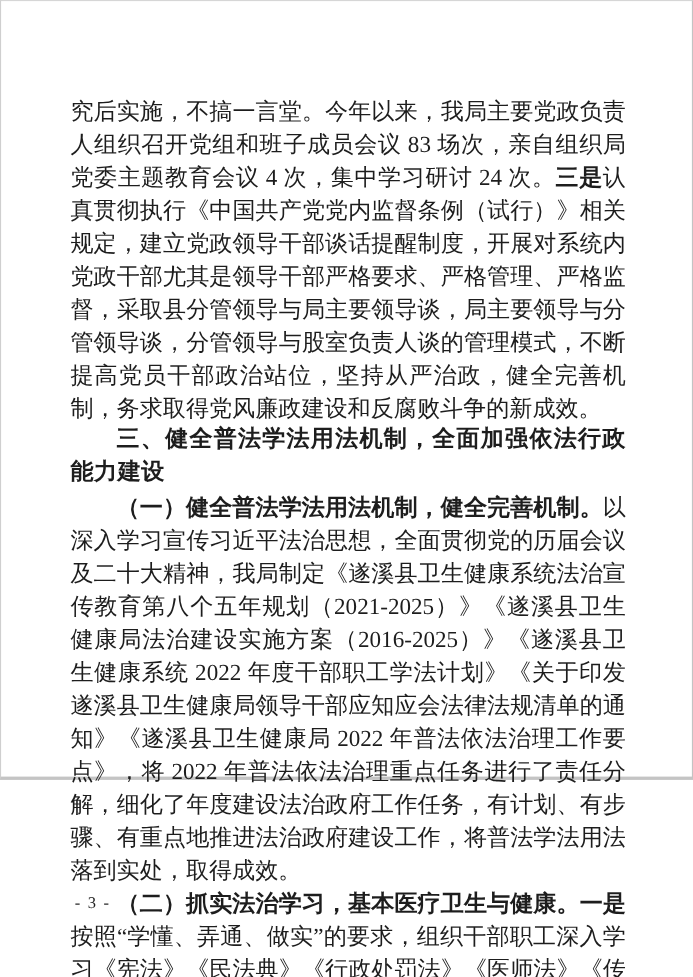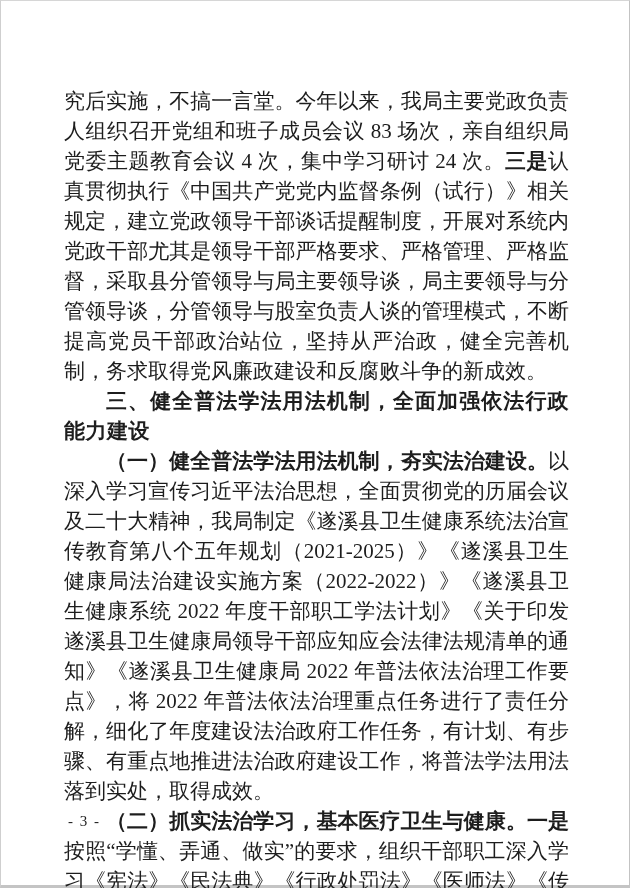--- a/index.html
+++ b/index.html
@@ -8,21 +8,21 @@
     background: #ffffff;
     width: 630px;
     height: 888px;
     overflow: hidden;
   }
   .page {
     position: absolute;
     left: 0;
     top: 0;
     width: 630px;
-    height: 888px;
+    height: 709px;
     box-sizing: border-box;
     background: #ffffff;
     border-left: 1px solid #cfcfcf;
     border-right: 1px solid #c3c3c3;
     border-top: 1px solid #d6d6d6;
     border-bottom: 3px solid #c4c4c4;
   }
   .content {
     position: absolute;
     left: 63px;
@@ -41,21 +41,21 @@
   }
   .no-indent {
     text-indent: 0;
   }
   .b {
     font-weight: 700;
   }
   .heading {
     margin: 0;
     text-indent: 2em;
-    font-family: Liberation Sans, sans-serif;
+    font-family: Liberation Mono, monospace;
     font-weight: 700;
     letter-spacing: 0.5px;
   }
   .footer {
     position: absolute;
     left: 67px;
     top: 810px;
     color: #1d1d1d;
     font-family: "Liberation Serif", "DejaVu Serif", serif;
     font-size: 15px;
@@ -63,17 +63,17 @@
     letter-spacing: 1.5px;
   }
 </style>
 </head>
 <body>
 
 <div class="page">
   <div class="content">
     <p class="para no-indent"><span>究后实施，不搞一言堂。今年以来，我局主要党政负责人组织召开党组和班子成员会议 83 场次，亲自组织局党委主题教育会议 4 次，集中学习研讨 24 次。</span><span class="b">三是</span><span>认真贯彻执行《中国共产党党内监督条例（试行）》相关规定，建立党政领导干部谈话提醒制度，开展对系统内党政干部尤其是领导干部严格要求、严格管理、严格监督，采取县分管领导与局主要领导谈，局主要领导与分管领导谈，分管领导与股室负责人谈的管理模式，不断提高党员干部政治站位，坚持从严治政，健全完善机制，务求取得党风廉政建设和反腐败斗争的新成效。</span></p>
     <p class="heading">三、健全普法学法用法机制，全面加强依法行政能力建设</p>
-    <p class="para"><span class="b">（一）健全普法学法用法机制，夯实法治建设。</span><span>以深入学习宣传习近平法治思想，全面贯彻党的历届会议及二十大精神，我局制定《遂溪县卫生健康系统法治宣传教育第八个五年规划（2021-2025）》《遂溪县卫生健康局法治建设实施方案（2022-2022）》《遂溪县卫生健康系统 2022 年度干部职工学法计划》《关于印发遂溪县卫生健康局领导干部应知应会法律法规清单的通知》《遂溪县卫生健康局 2022 年普法依法治理工作要点》，将 2022 年普法依法治理重点任务进行了责任分解，细化了年度建设法治政府工作任务，有计划、有步骤、有重点地推进法治政府建设工作，将普法学法用法落到实处，取得成效。</span></p>
+    <p class="para"><span class="b">（一）健全普法学法用法机制，健全完善机制。</span><span>以深入学习宣传习近平法治思想，全面贯彻党的历届会议及二十大精神，我局制定《遂溪县卫生健康系统法治宣传教育第八个五年规划（2021-2025）》《遂溪县卫生健康局法治建设实施方案（2016-2025）》《遂溪县卫生健康系统 2022 年度干部职工学法计划》《关于印发遂溪县卫生健康局领导干部应知应会法律法规清单的通知》《遂溪县卫生健康局 2022 年普法依法治理工作要点》，将 2022 年普法依法治理重点任务进行了责任分解，细化了年度建设法治政府工作任务，有计划、有步骤、有重点地推进法治政府建设工作，将普法学法用法落到实处，取得成效。</span></p>
     <p class="para"><span class="b">（二）抓实法治学习，基本医疗卫生与健康。</span><span class="b">一是</span><span>按照“学懂、弄通、做实”的要求，组织干部职工深入学习《宪法》《民法典》《行政处罚法》《医师法》《传染病防治法》《基本医疗卫生与健康</span></p>
   </div>
   <div class="footer">- 3 -</div>
 </div>
 
 </body></html>

